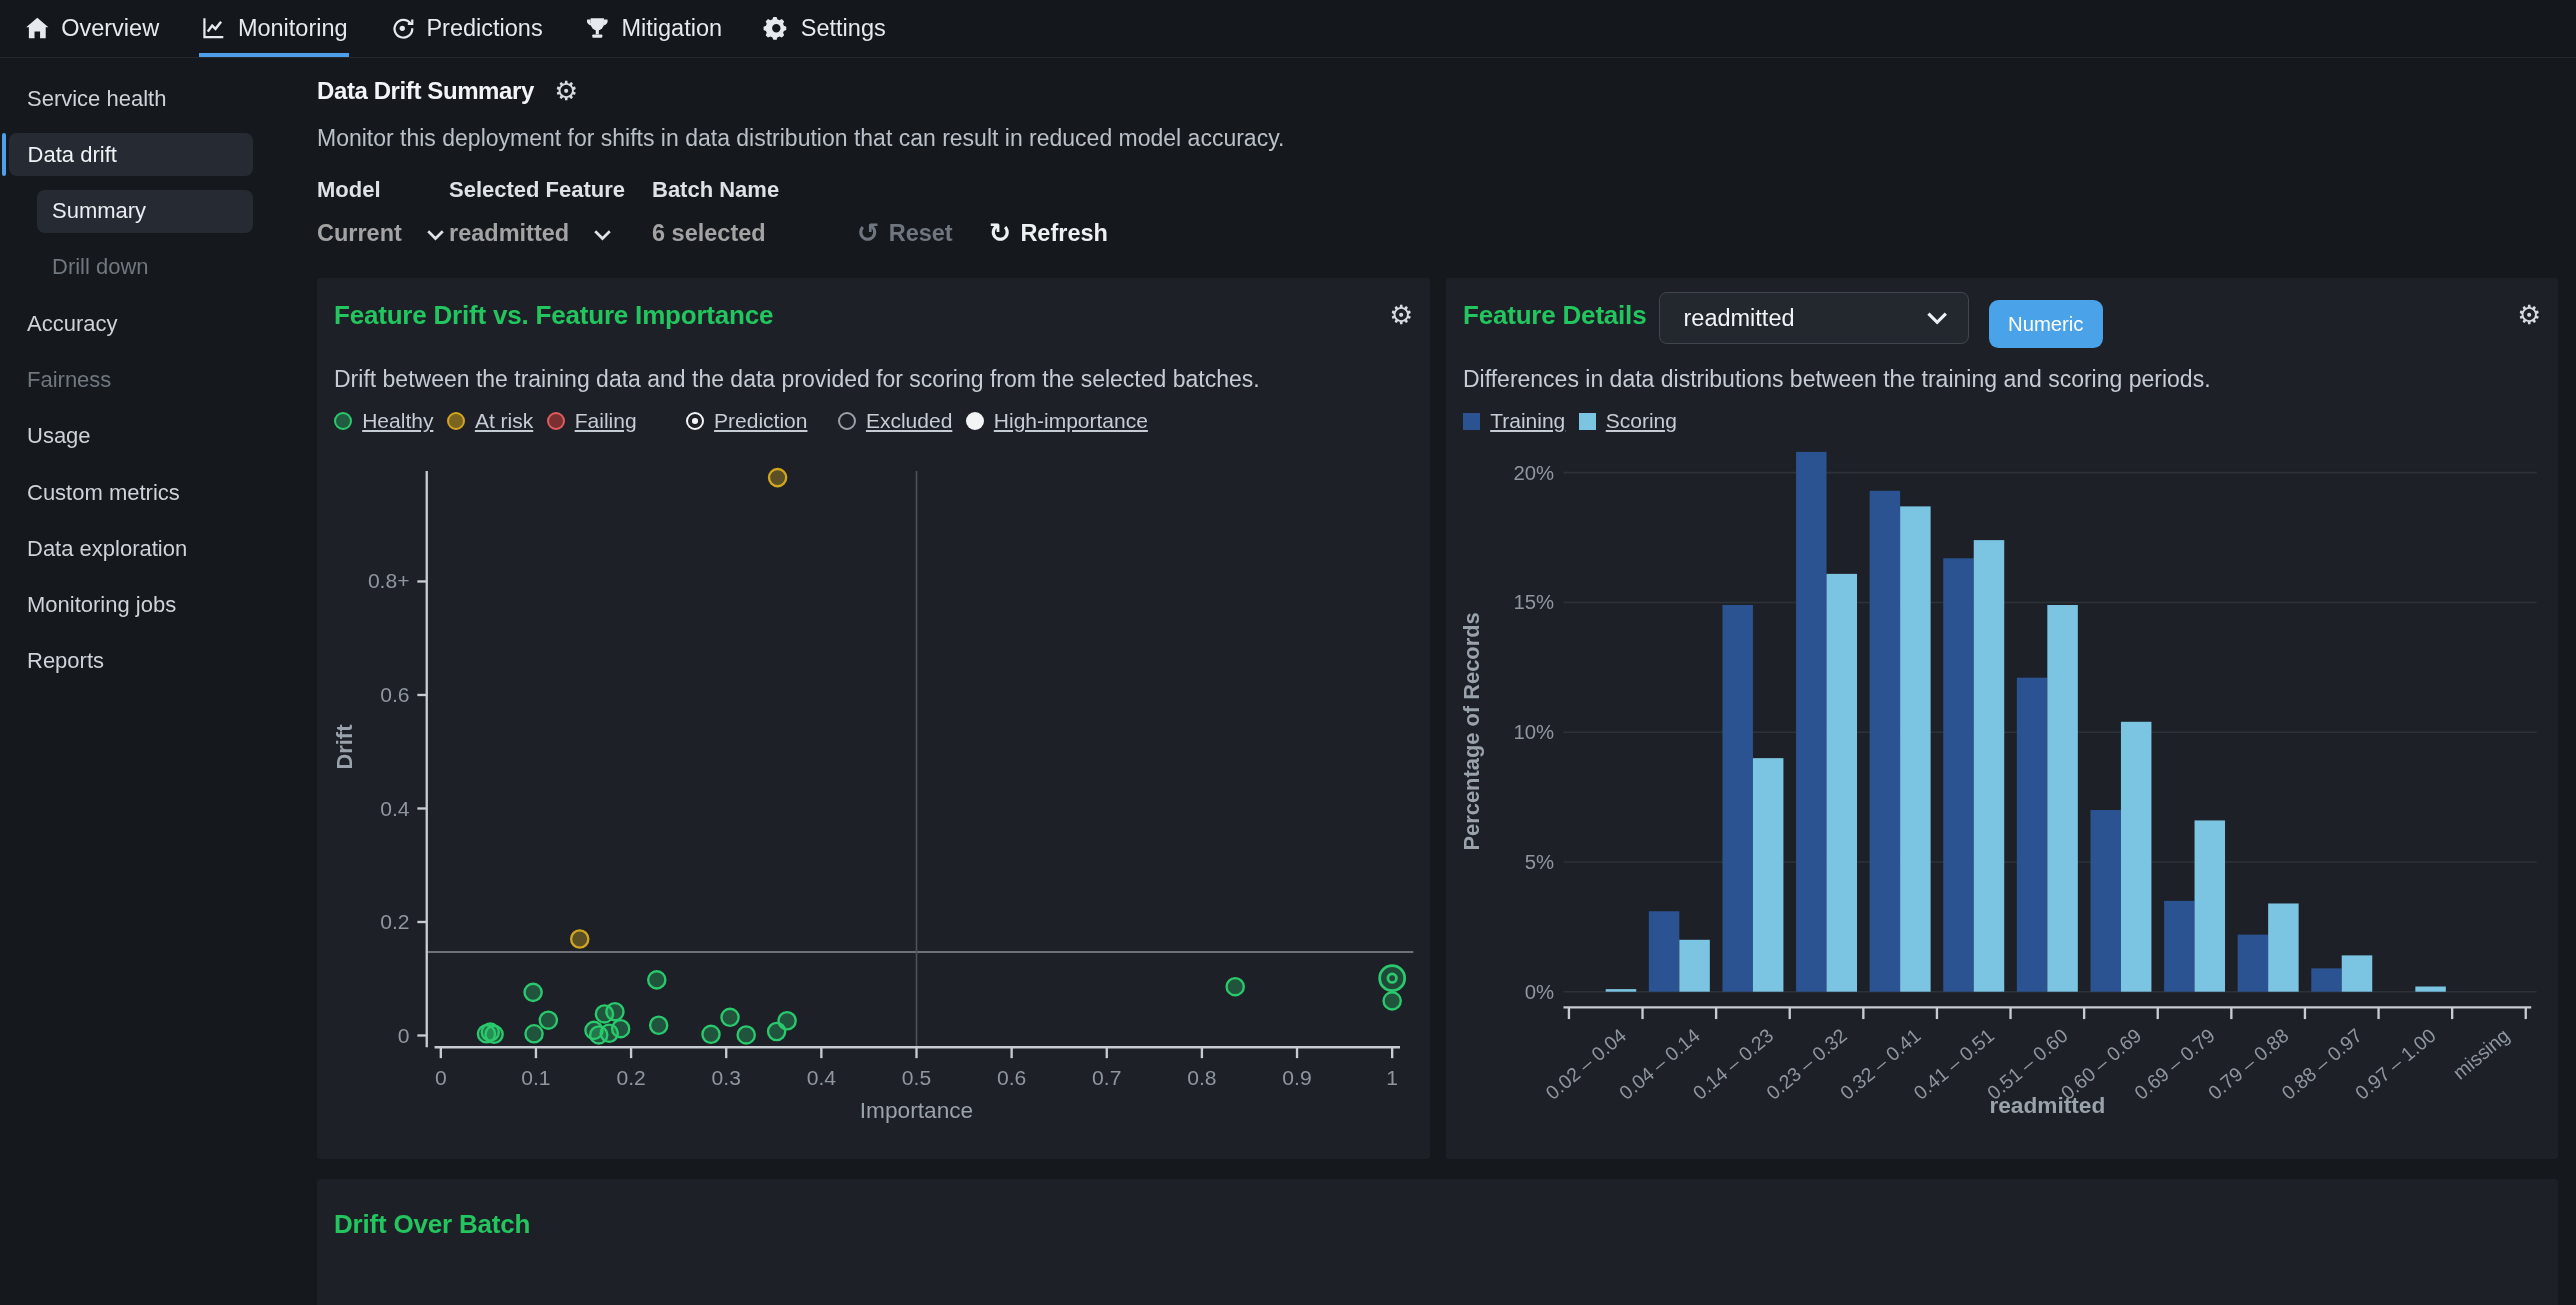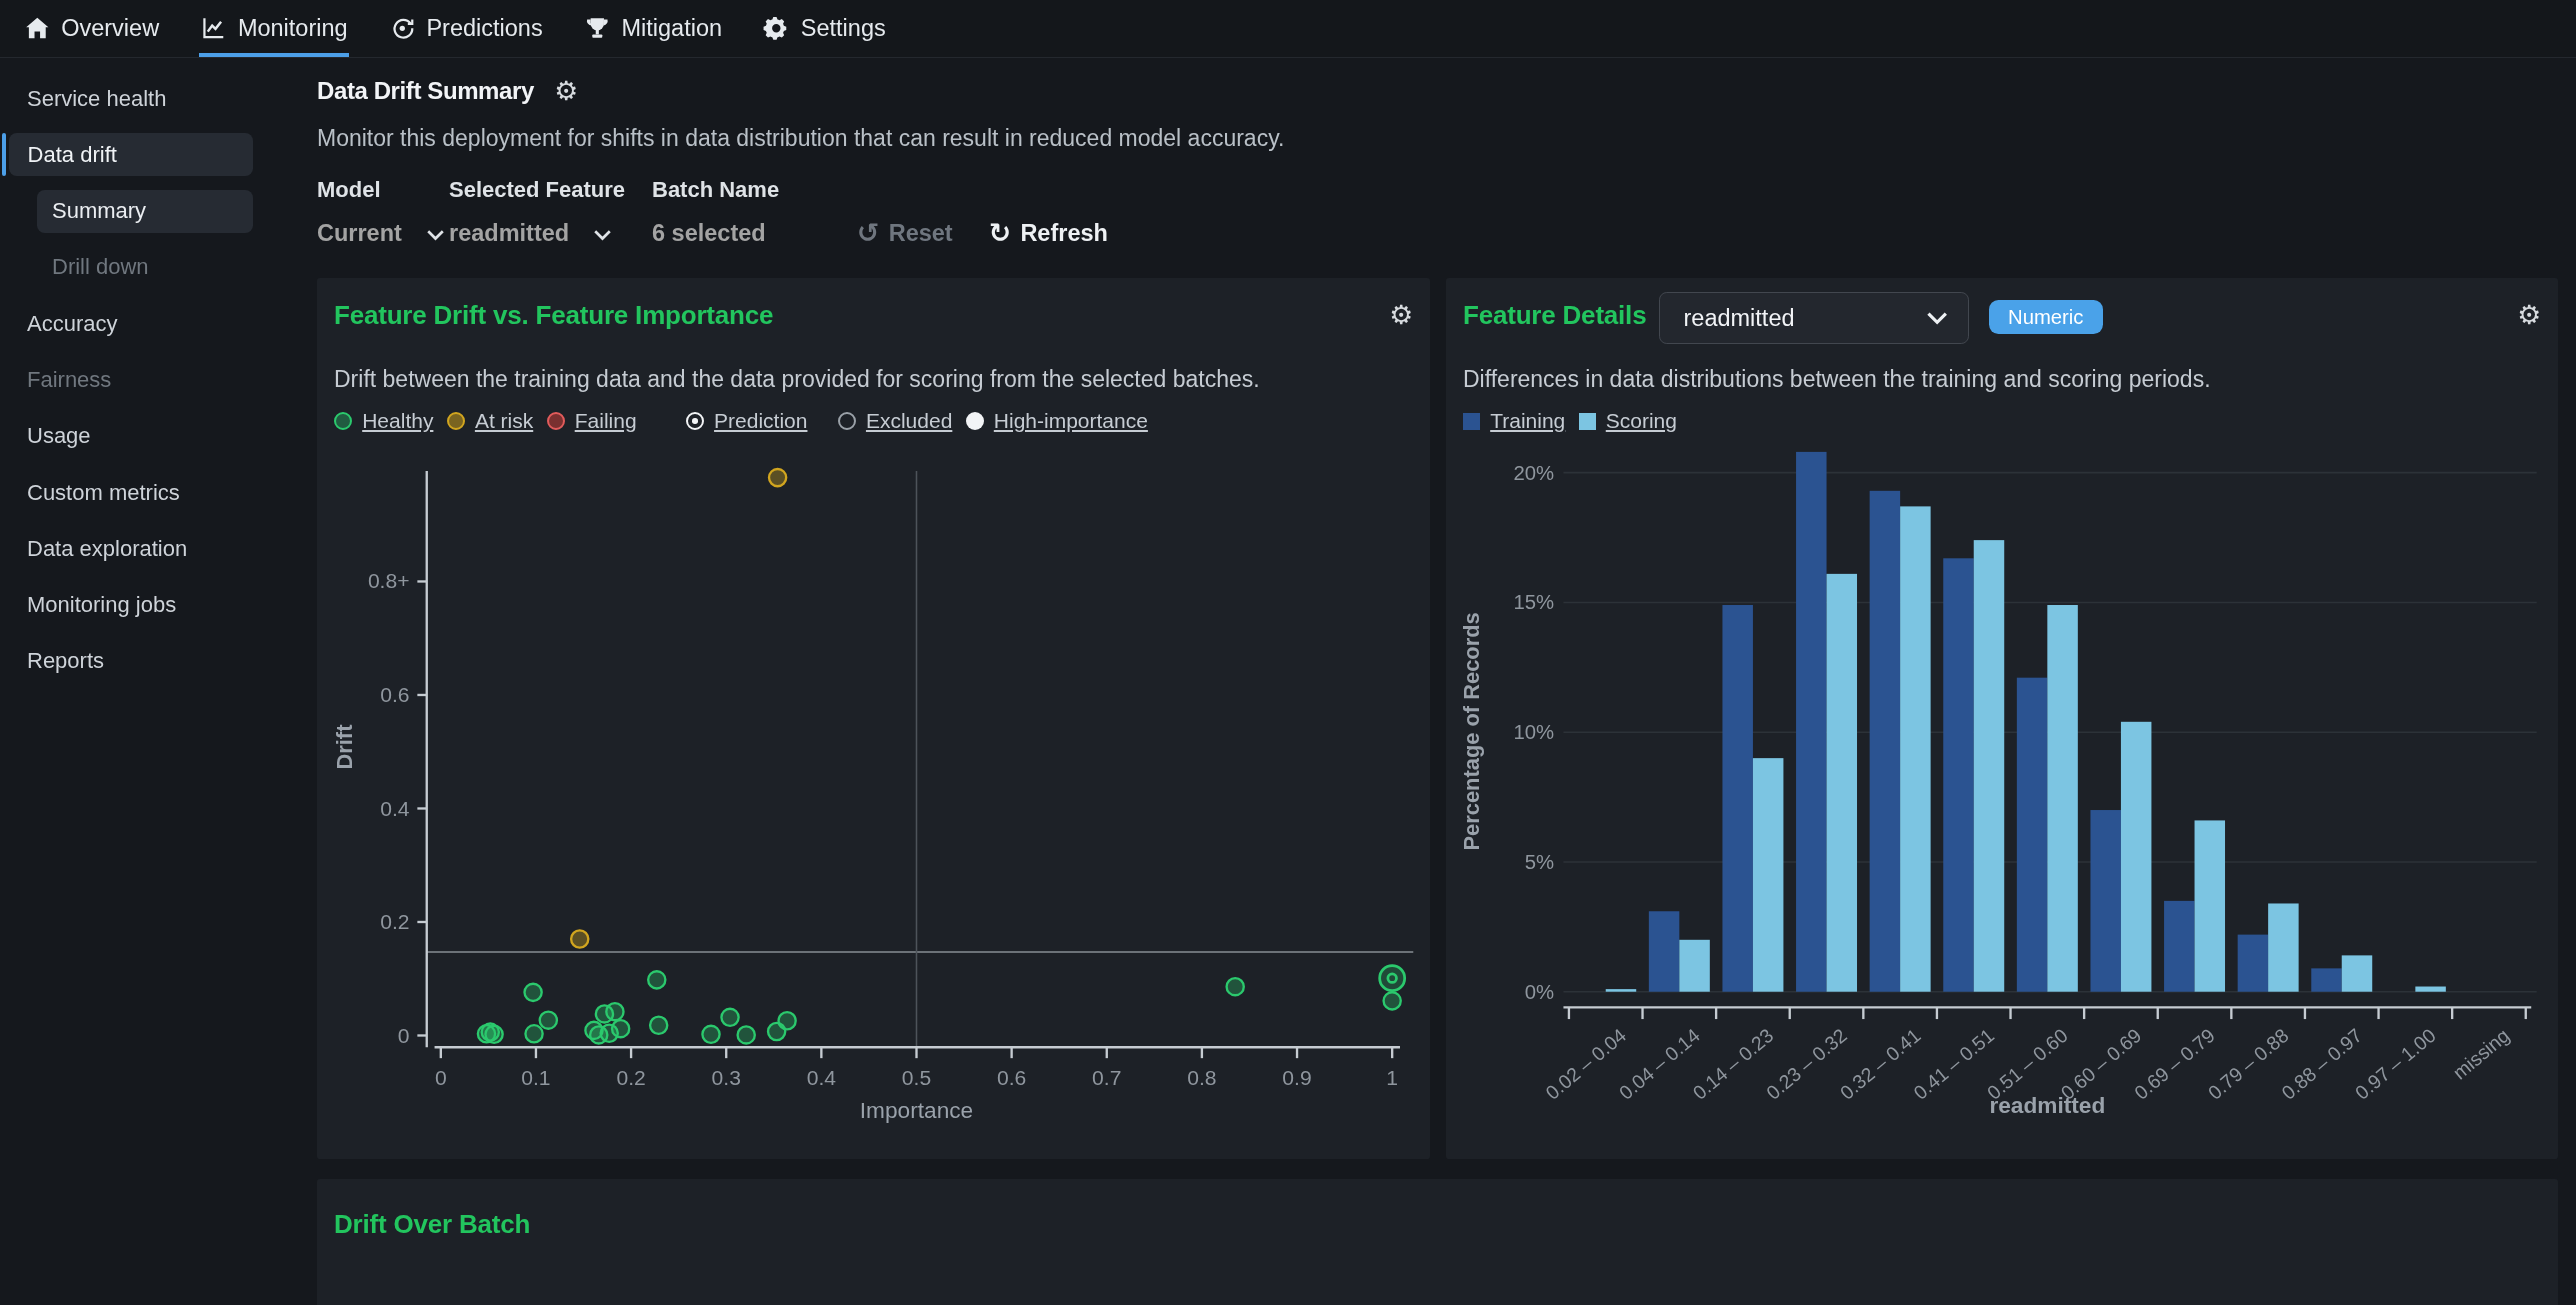--- a/index.html
+++ b/index.html
@@ -78,21 +78,21 @@
   .lg.gap-lg { margin-left:36px; }
   .lg.gap-md { margin-left:17px; }
   .sq { width:17px; height:17px; display:inline-block; }
   .chart-svg { position:absolute; left:0; top:0; }
 
   
   .fd-select { position:absolute; left:213px; top:14px; width:310px; height:52px;
                background:#23272e; border:1.6px solid #42474f; border-radius:7.8px;
                display:flex; align-items:center; justify-content:space-between;
                padding:0 20.3px 0 23.5px; font-size:23.5px; color:#f2f4f7; cursor:pointer; }
-  .fd-badge { position:absolute; left:543px; top:22px; height:34px; padding:0 19px;
+  .fd-badge { position:absolute; left:543px; top:22px; height:48px; padding:0 19px;
               border-radius:9.4px; background:var(--badge,#4aa2e9); color:#fff;
               font-size:20.3px; display:flex; align-items:center; }
 
   .bp-desc { position:absolute; left:17px; top:86px; font-size:23px; color:#c6ccd3; }
   .bp-desc b { color:#dde2e7; }
 </style>
 </head>
 <body>
 
 <div class="app" style="--bg: #15181d; --nav: #14171b; --panel: #1d2127; --accent: #4c9fe8; --badge: #4aa2e9;">

